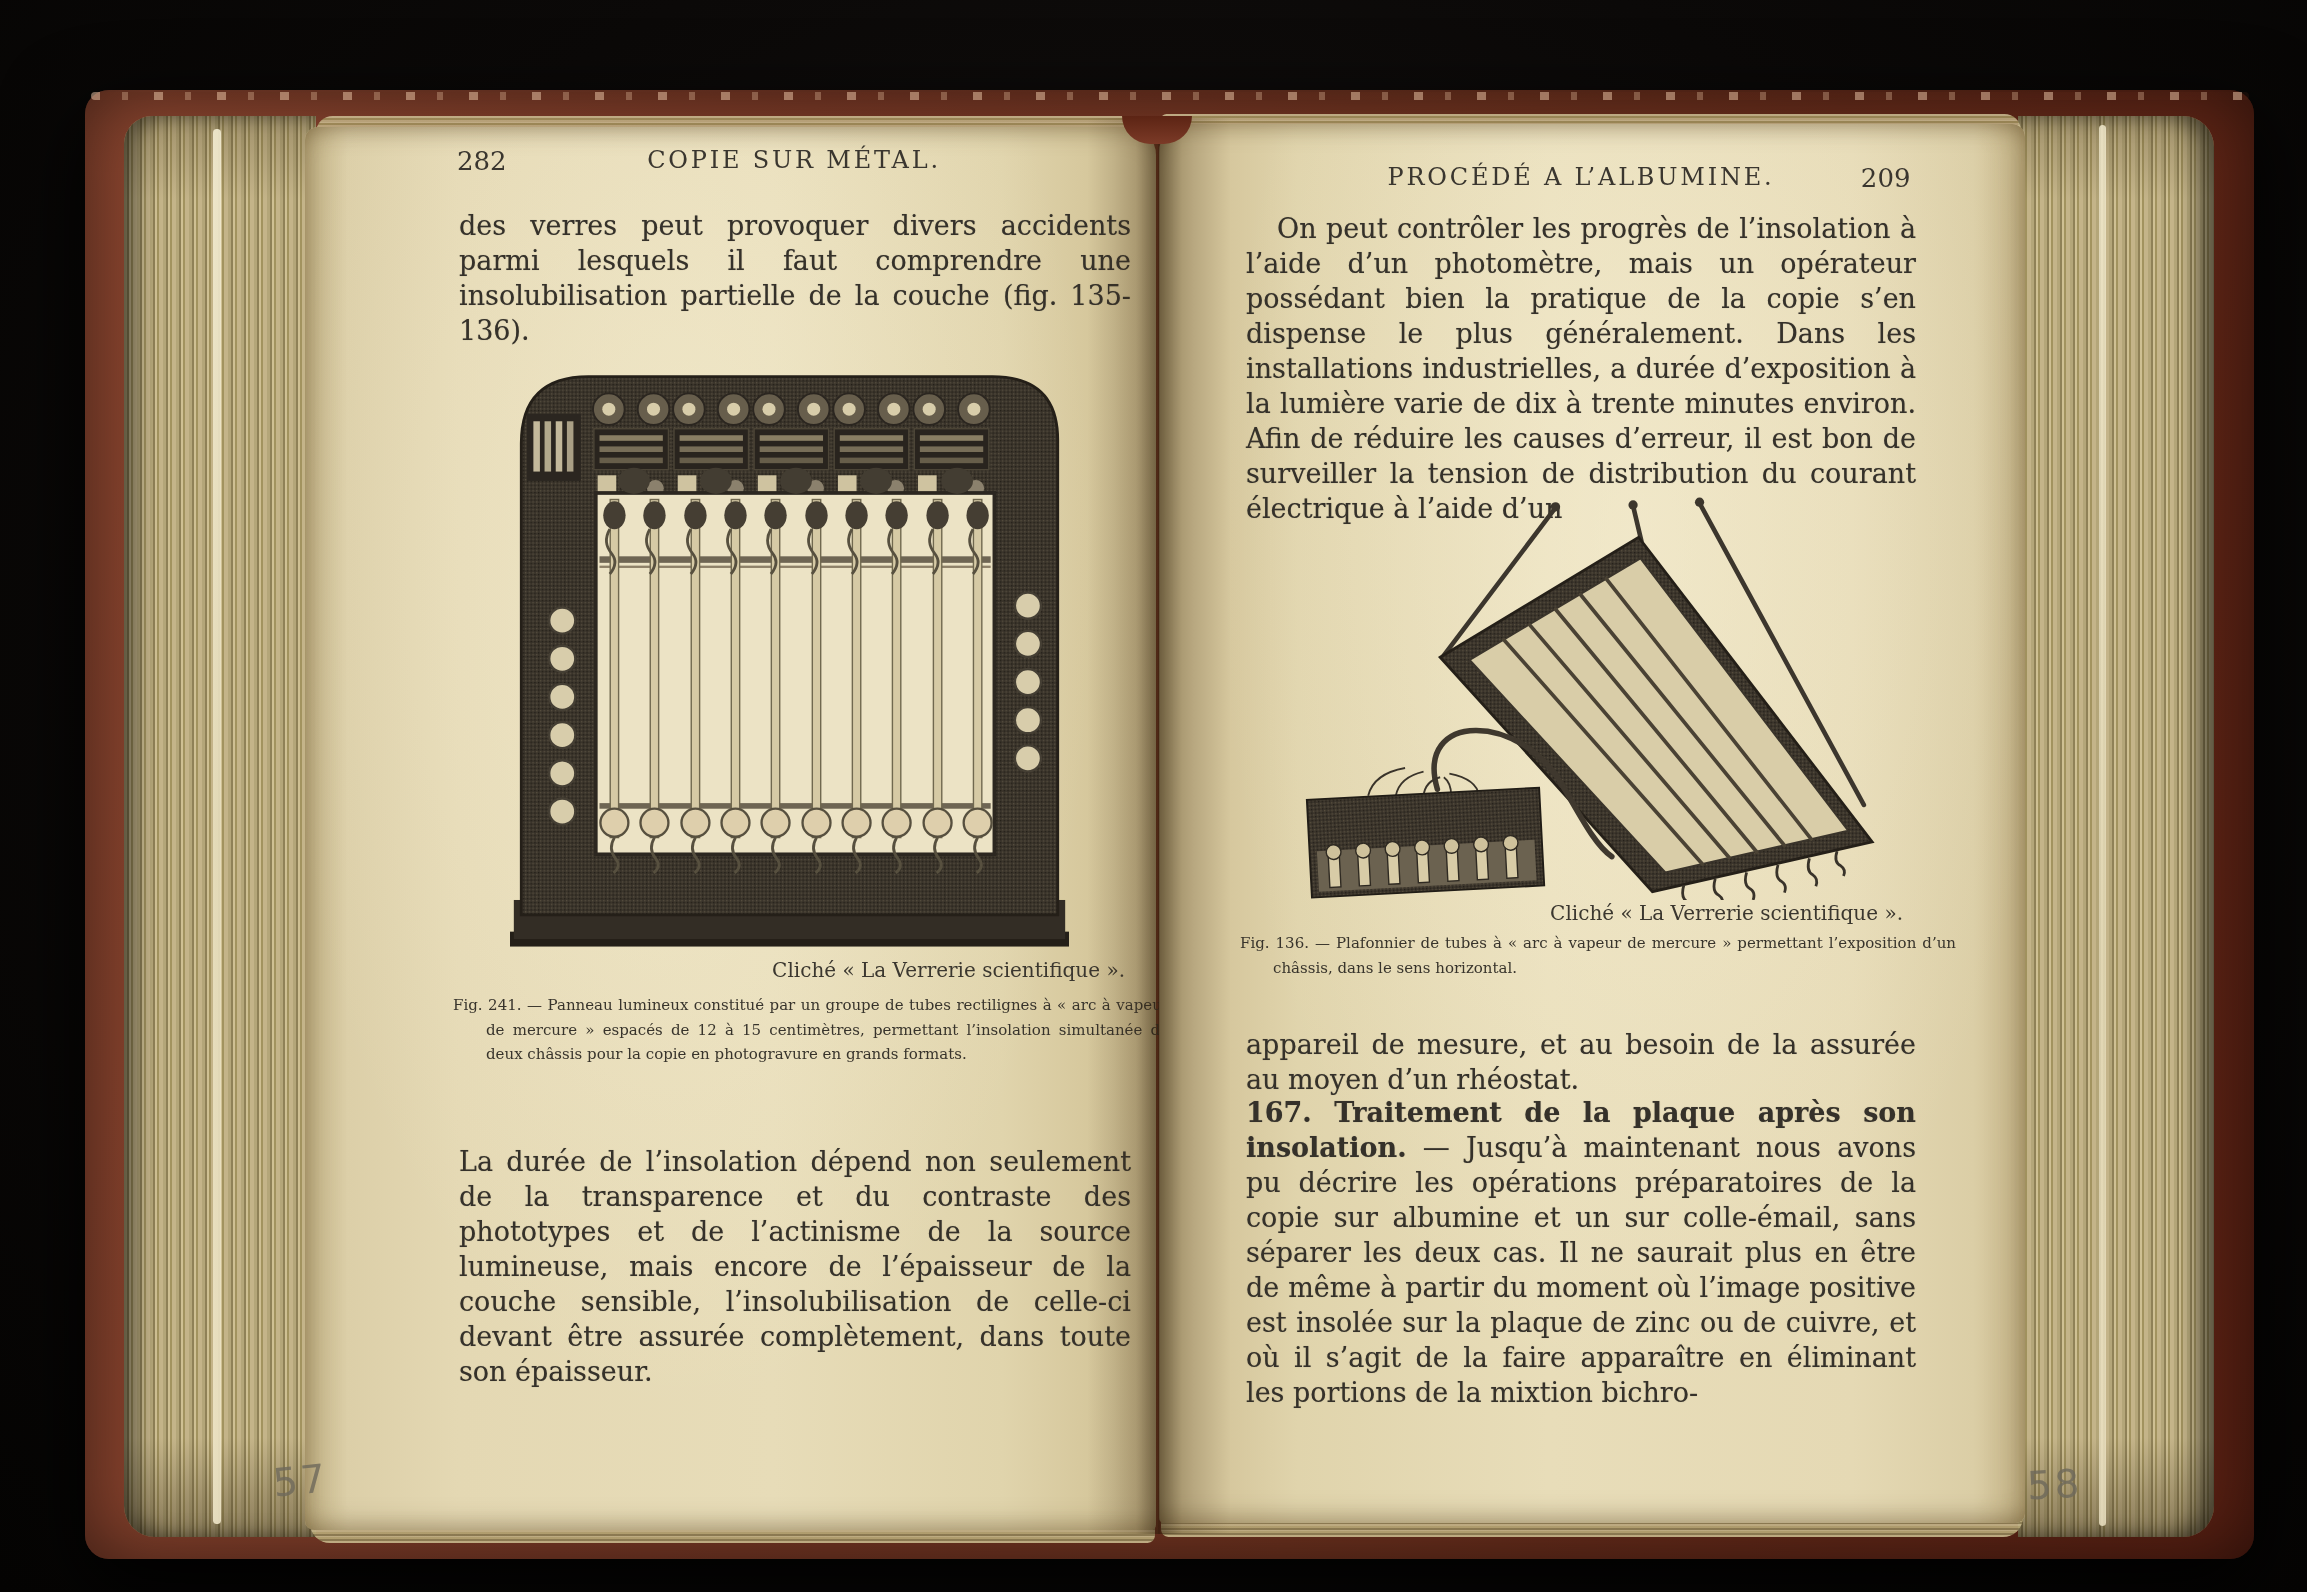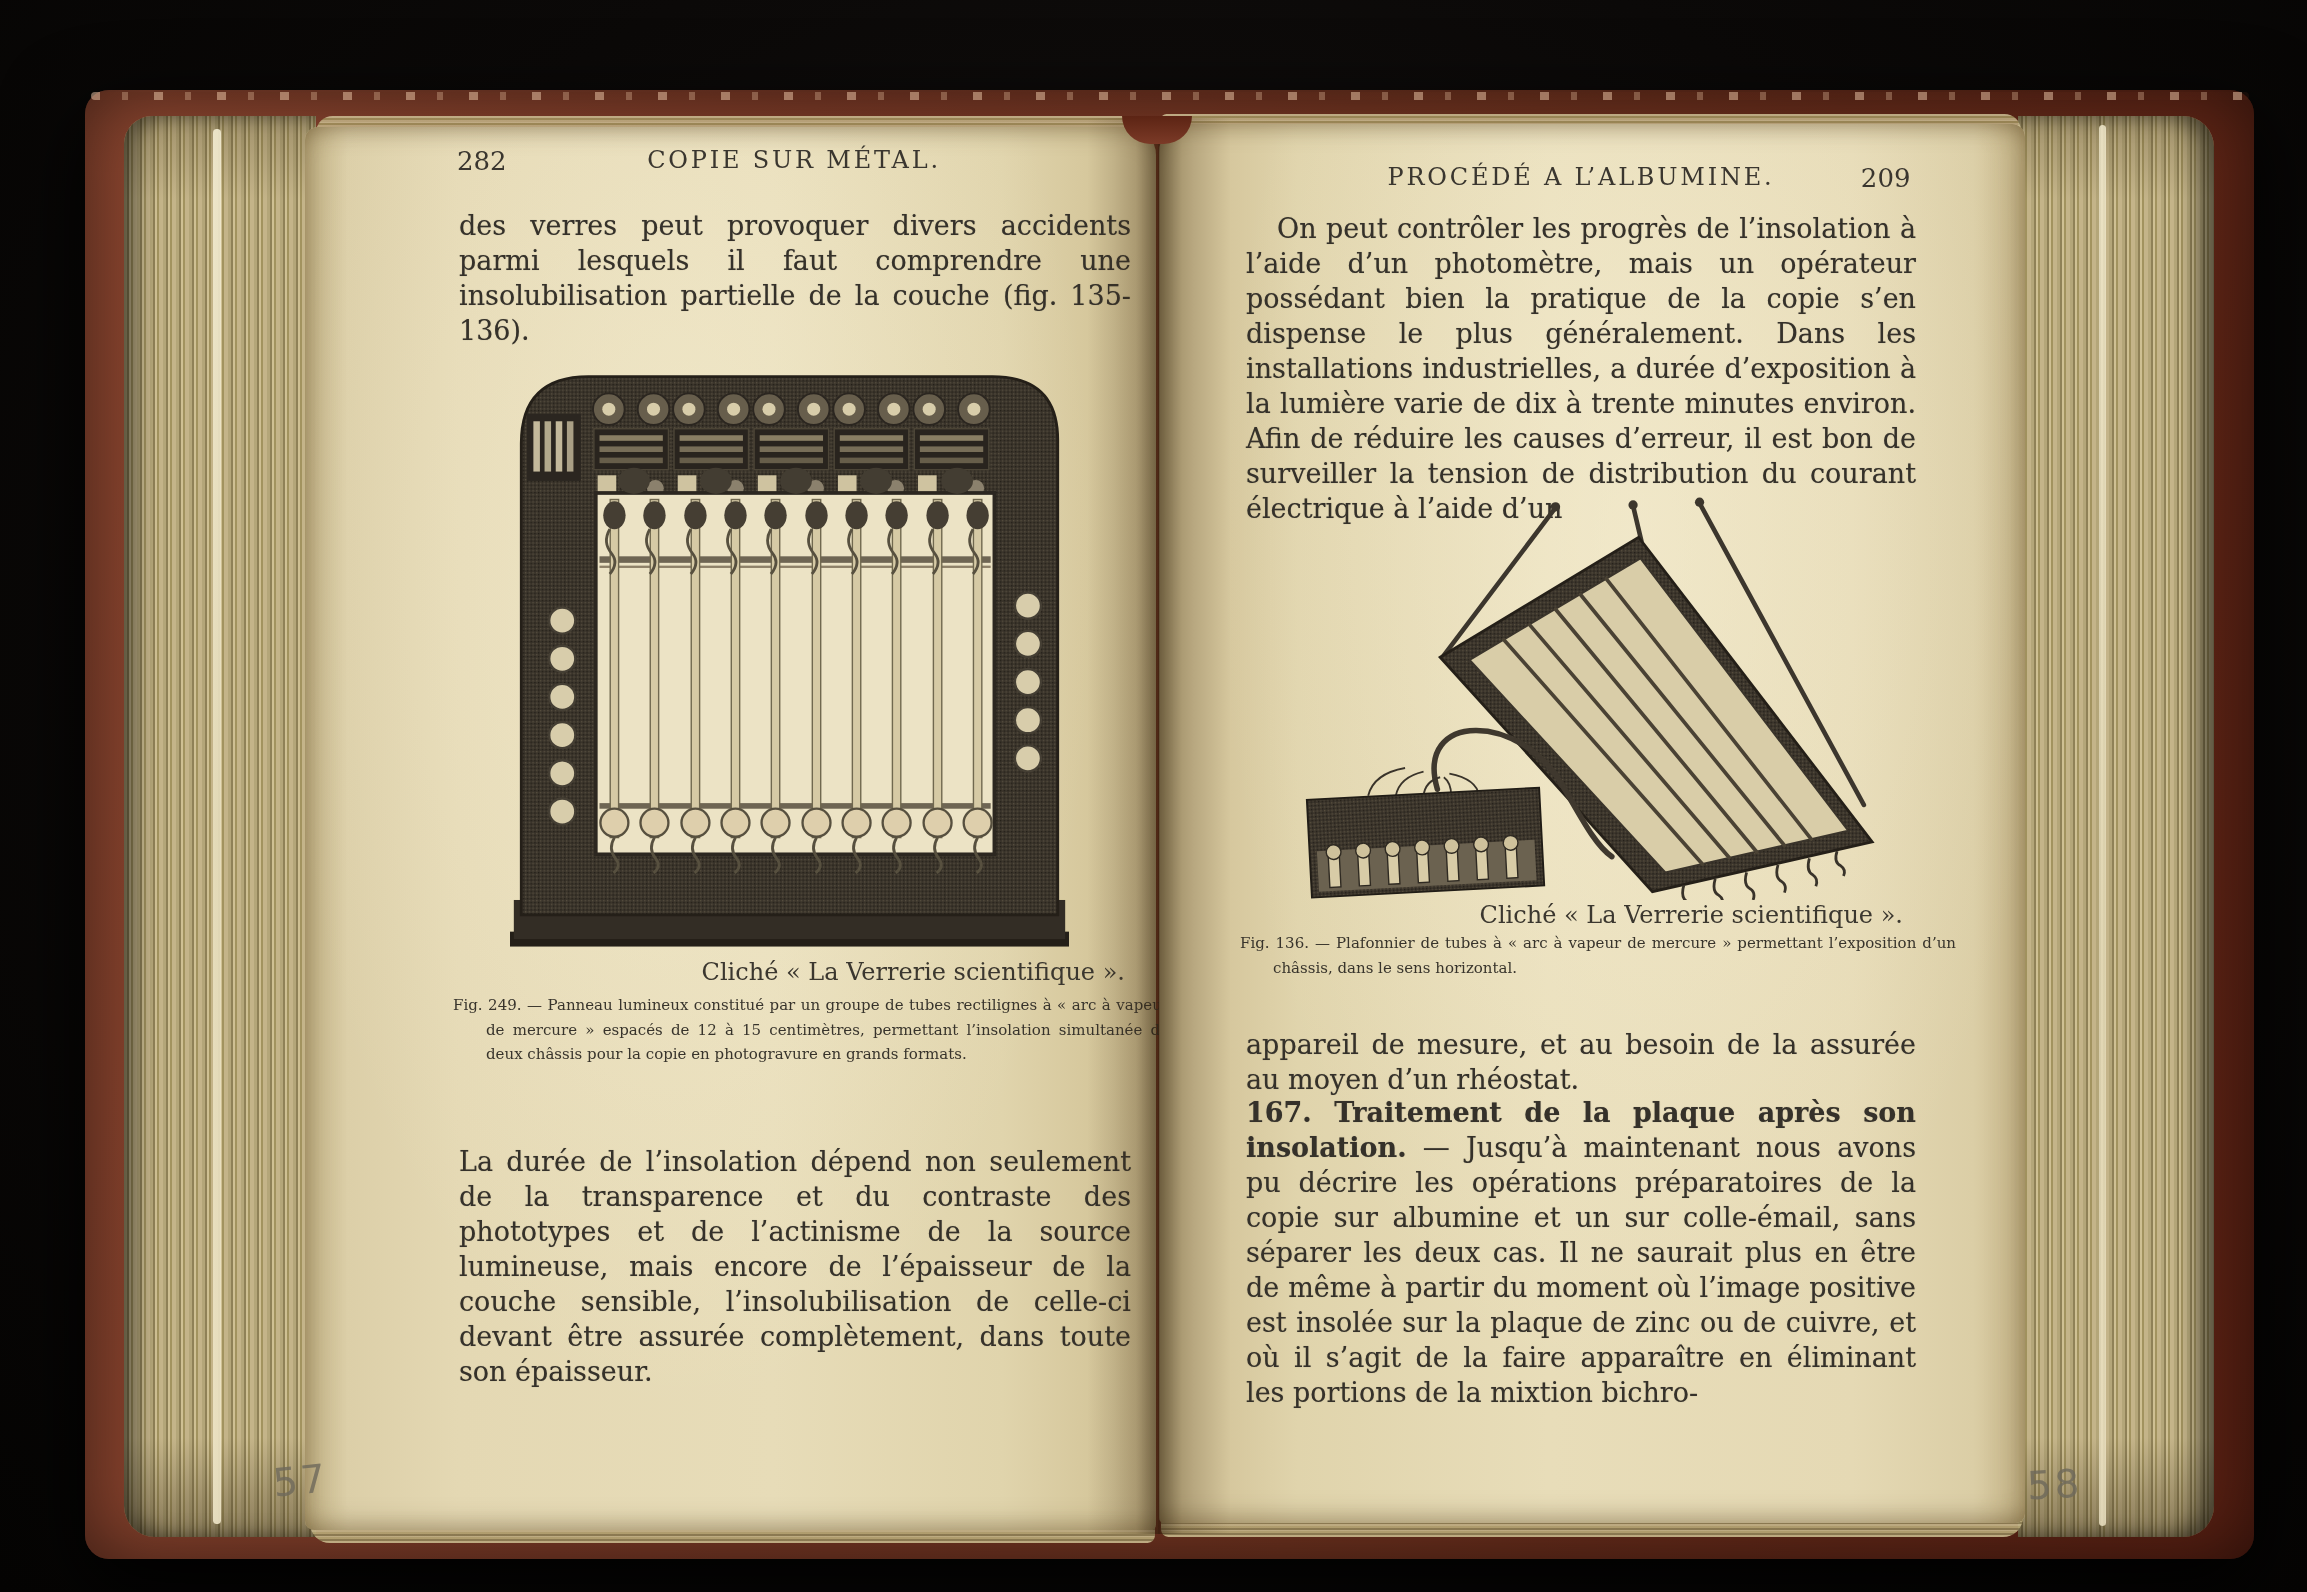--- a/index.html
+++ b/index.html
@@ -55,21 +55,21 @@
         background:linear-gradient(180deg,#5c2414,#7b3a27);}
   
   .header-row{position:absolute;height:33px;}
   .running-header{display:block;width:100%;text-align:center;font-size:24px;letter-spacing:2.8px;color:#3a362f;}
   .pagenum{position:absolute;top:0;font-size:26px;color:#3a362f;}
   .body-par{position:absolute;font-size:27px;line-height:35px;text-align:justify;color:#35312a;
         text-shadow:0 0 0.9px rgba(53,49,42,.4);}
   .indent{text-indent:31px;}
   .caption{position:absolute;font-size:15px;line-height:24.5px;text-align:justify;
         padding-left:33px;text-indent:-33px;color:#38342c;}
-  .credit{position:absolute;font-size:24px;color:#3b372f;}
+  .credit{position:absolute;font-size:20px;color:#3b372f;}
   .ital{}
   .bold{font-weight:bold;}
   .figure-box{position:absolute;}
   .pencil{position:absolute;font-family:"DejaVu Sans",sans-serif;color:#6e695b;opacity:.8;
         font-size:39px;letter-spacing:2.8px;transform:rotate(-6deg);}
 </style>
 </head>
 <body>
 
 <div class="scene">
@@ -176,21 +176,21 @@
             <circle cx="556" cy="378" r="14"></circle>
           <circle cx="556" cy="419" r="14"></circle>
             <circle cx="556" cy="460" r="14"></circle>
         </g>
       </svg>
     </div>
 
     <div class="credit" style="left:154px;top:831px;width:666px;text-align:right;padding-right:16.6px;">Cliché « La Verrerie scientifique ».</div>
 
     <div class="caption" style="left:148px;top:866px;width:683px;">
-      <span>Fig. 249.</span><span> — Panneau lumineux constitué par un groupe de tubes rectilignes à « arc à vapeur de mercure » espacés de 12 à 15 centimètres, permettant l’insolation simultanée de deux châssis pour la copie en photogravure en grands formats.</span>
+      <span>Fig. 241.</span><span> — Panneau lumineux constitué par un groupe de tubes rectilignes à « arc à vapeur de mercure » espacés de 12 à 15 centimètres, permettant l’insolation simultanée de deux châssis pour la copie en photogravure en grands formats.</span>
     </div>
 
     <div class="body-par" style="left:154px;top:1017px;width:672px;">
       <span class="indent">La durée de l’insolation dépend non seulement de la transparence et du contraste des phototypes et de l’actinisme de la source lumineuse, mais encore de l’épaisseur de la couche sensible, l’insolubilisation de celle-ci devant être assurée complètement, </span><span class="ital">dans toute son épaisseur.</span>
     </div>
   </div>
 
   <div class="page page-right">
 
     <div class="header-row" style="left:87px;top:39px;width:670px;">

